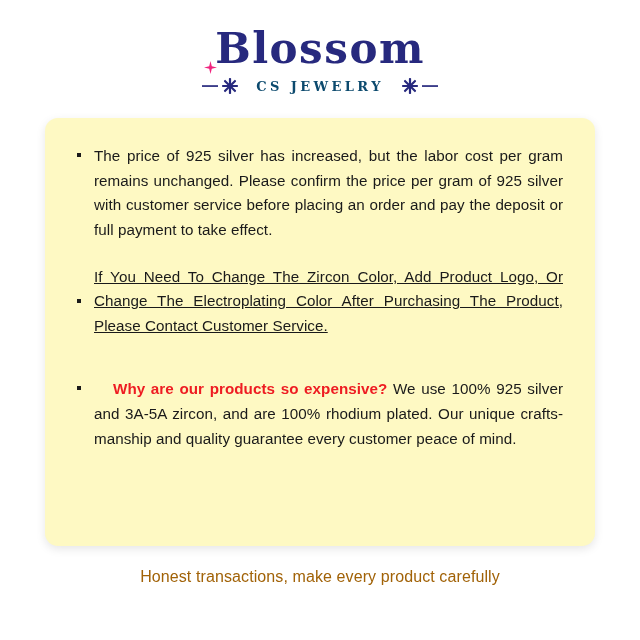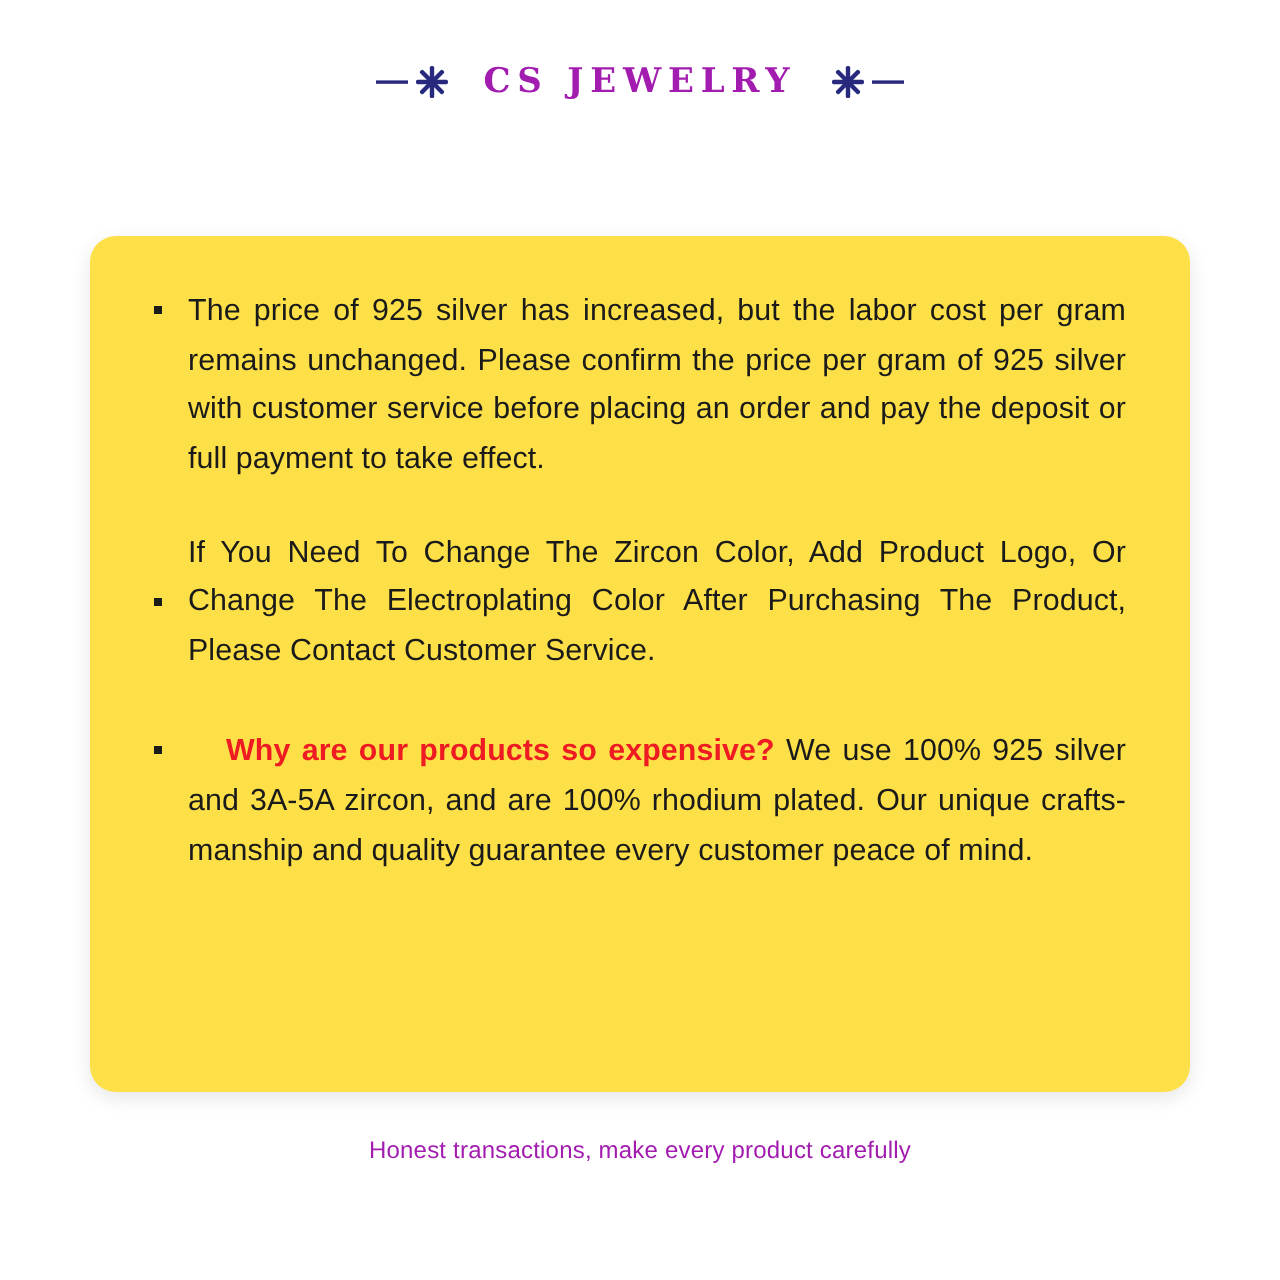--- a/index.html
+++ b/index.html
@@ -56,35 +56,35 @@
   }
   .sub-orn {
     display: flex;
     align-items: center;
     color: #27297e;
     line-height: 1;
   }
   .sub-orn svg { display: block; }
   .sub-text {
     font-family: "DejaVu Serif", "Liberation Serif", serif;
-    font-size: 17px;
+    font-size: 13px;
     font-weight: 700;
     letter-spacing: 3.4px;
-    color: #a21caf;
+    color: #0c4a6e;
     padding: 0 3px;
   }
 
   
   .card {
     position: absolute;
     left: 45px;
     top: 118px;
     width: 550px;
     height: 428px;
-    background: #fde047;
+    background: #fef9c3;
     border-radius: 13px;
     box-shadow: 0 3px 10px rgba(0,0,0,0.10);
     box-sizing: border-box;
     padding: 26px 32px 20px 30px;
   }
 
   .bullets {
     margin: 0;
     padding: 0;
     list-style: none;
@@ -115,41 +115,49 @@
     margin-top: -2px;
   }
 
   .bullet .hl {
     color: #ee1c22;
     font-weight: 700;
     margin-left: 19px;
   }
   .bullet .rest { color: #1a1a1a; }
 
-  .bullet-2 { margin-bottom: 26px; }
+  .bullet-2 { margin-bottom: 39px; text-decoration: underline; }
   .bullet-3 { margin-bottom: 26px; }
 
   
   .footer {
     position: absolute;
     left: 0;
     top: 568px;
     width: 640px;
     text-align: center;
-    font-size: 12px;
-    color: #a21caf;
+    font-size: 16px;
+    color: #a16207;
     letter-spacing: 0.1px;
     user-select: none;
   }
 </style>
 </head>
 <body>
 
 <div class="header">
 
+  <div class="brand-line">
+    <span class="brand-spark">
+      <svg viewBox="0 0 20 20" width="13" height="13" aria-hidden="true">
+        <path d="M10 0 L12 8 L20 10 L12 12 L10 20 L8 12 L0 10 L8 8 Z" fill="#f0247f"></path>
+      </svg>
+    </span>
+    <span class="brand-name">Blossom</span>
+  </div>
 
   <div class="sub-line">
     <span class="sub-orn">
       <svg viewBox="0 0 46 18" width="46" height="18" aria-hidden="true">
         <rect x="0" y="8.2" width="16" height="1.7" fill="#27297e"></rect>
         <g fill="#27297e" transform="translate(28,9)">
           <circle cx="0" cy="0" r="2.3"></circle>
           <g>
             <rect x="-1.1" y="-8" width="2.2" height="16" rx="0.8"></rect>
             <rect x="-8" y="-1.1" width="16" height="2.2" rx="0.8"></rect>

